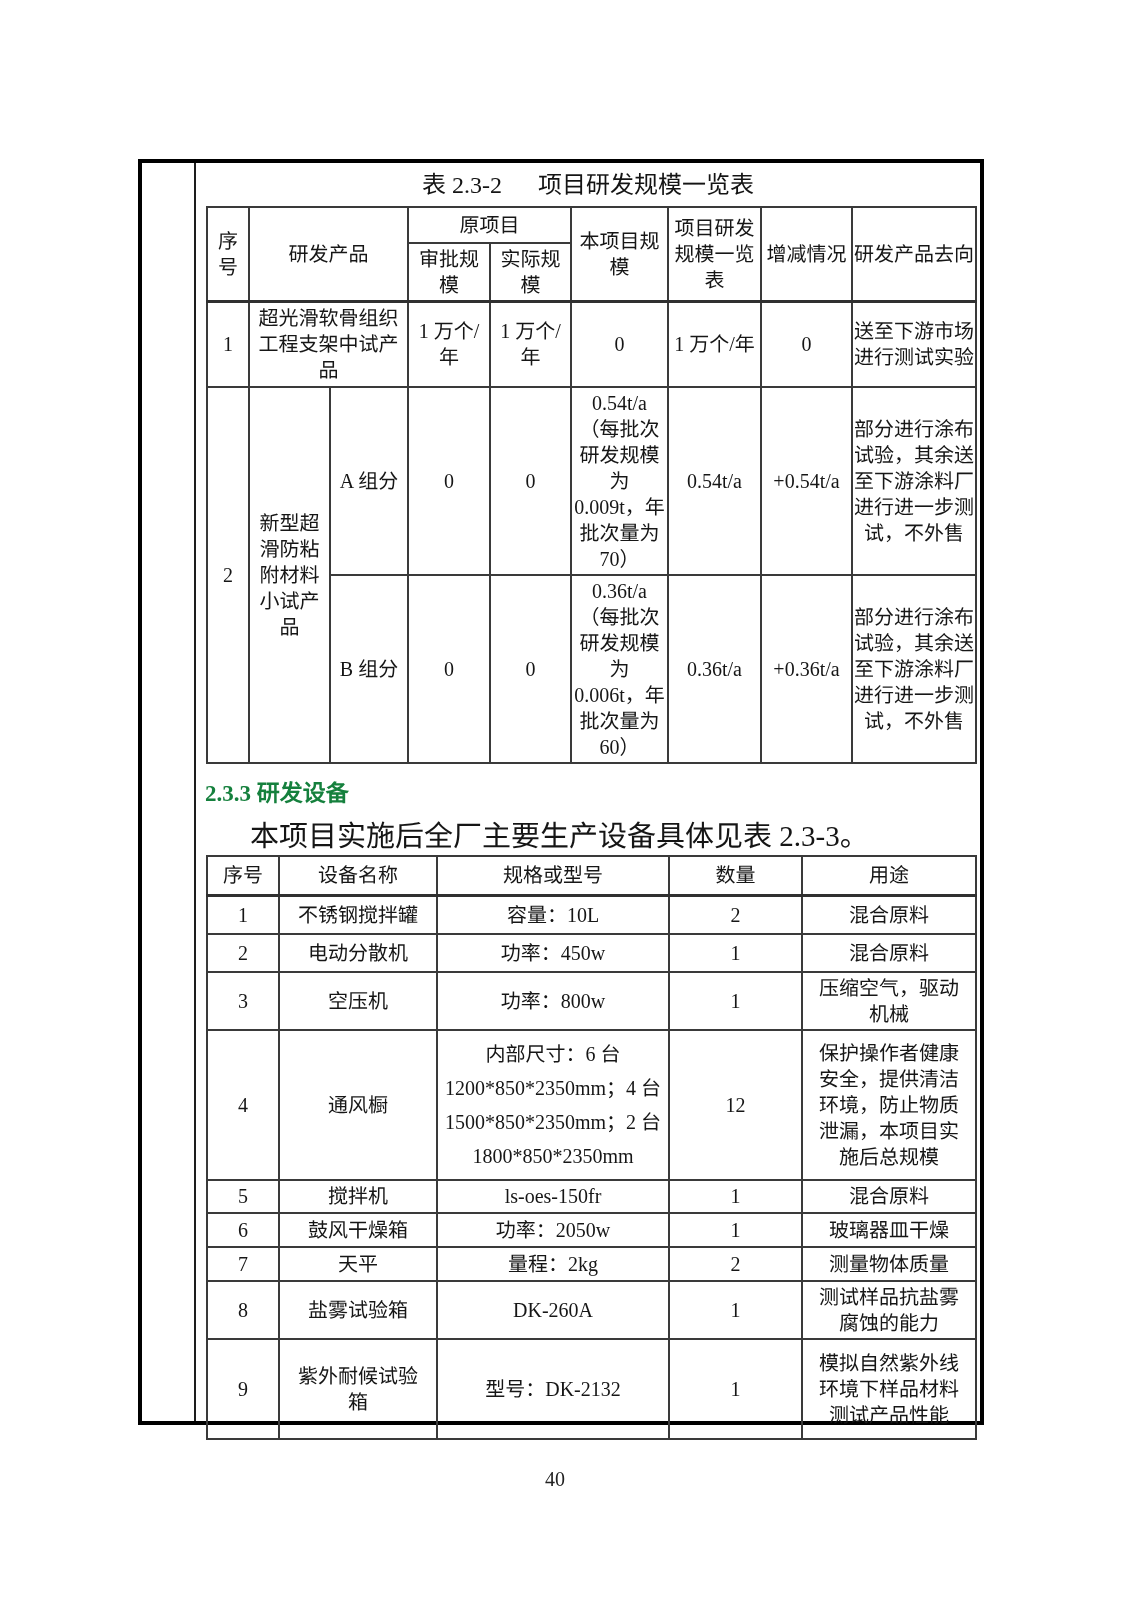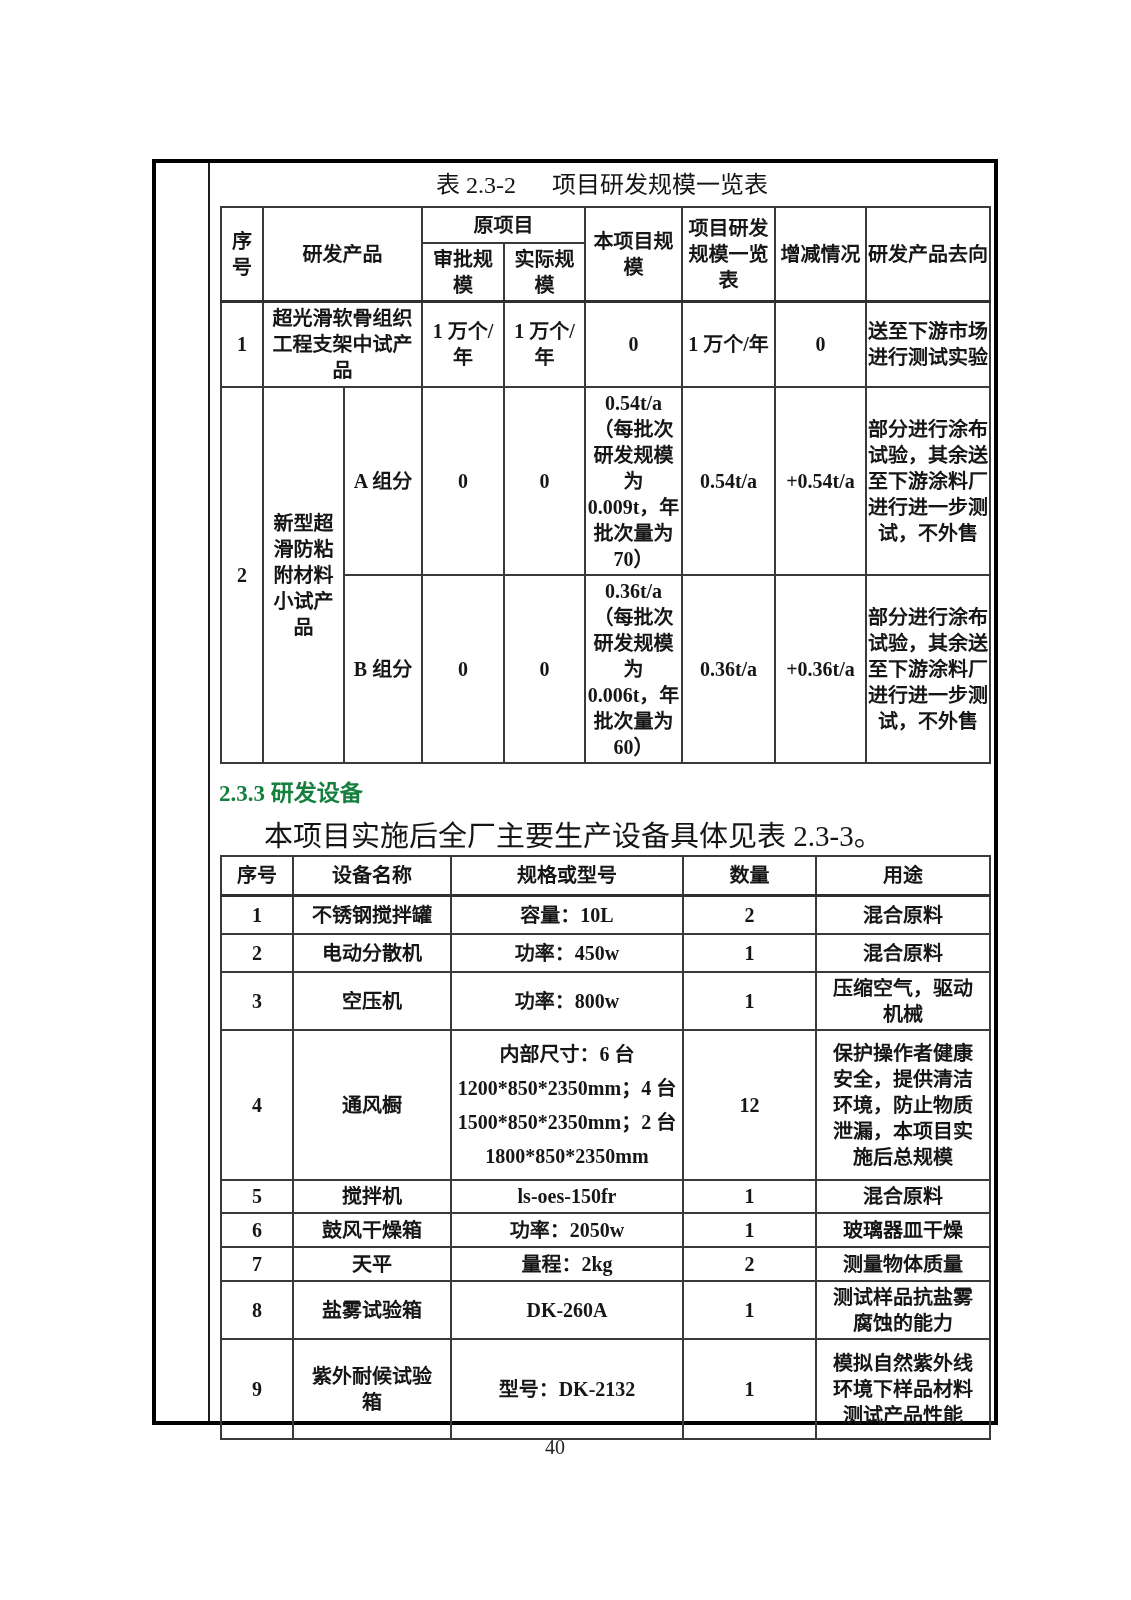--- a/index.html
+++ b/index.html
@@ -4,21 +4,21 @@
 <style>
   html, body { margin: 0; padding: 0; background: #ffffff; }
   body {
     width: 1131px; height: 1600px; position: relative;
     font-family: "Liberation Serif", "DejaVu Serif", serif;
     color: #151515;
   }
 
   
   .frame {
-    position: absolute; left: 152px; top: 159px;
+    position: absolute; left: 138px; top: 159px;
     width: 846px; height: 1266px;
     border: 4px solid #000;
     box-sizing: border-box;
   }
   .divider {
     position: absolute; left: 52px; top: 0; bottom: 0;
     width: 2px; background: #1d1d1d;
   }
   .content {
     position: absolute; left: 54px; top: 0; right: 0; bottom: 0;
@@ -27,21 +27,20 @@
   
   .tbl-title { text-align: center; font-size: 24px; line-height: 30px; color: #141414; }
   .tbl-title .num { margin-right: 36px; }
   #t1-title { margin-top: 7px; }
   #t2-title { margin-top: 15px; }
 
   
   table.t {
     border-collapse: collapse; table-layout: fixed;
     margin-left: 10px;
-    font-weight: bold;
   }
   table.t td {
     border: 2px solid #3a3a3a;
     text-align: center; vertical-align: middle;
     font-size: 20px; line-height: 26px; color: #161616;
     overflow-wrap: break-word;
   }
   .t1 { margin-top: 6px; width: 769px; }
   .t1 td { padding: 2px 1px; }
   .t1 tr.hr1 { height: 36px; }
@@ -57,21 +56,21 @@
   .t2 td.spec { white-space: pre-line; line-height: 34px; padding: 6px 2px; }
 
   
   .sec-heading {
     margin: 14px 0 0 9px;
     font-size: 23px; font-weight: bold; line-height: 32px; color: #15803d;
   }
   .para { margin: 10px 0 0 54px; font-size: 29px; line-height: 32px; }
 
   .page-num {
-    position: absolute; top: 1436px; left: 0; width: 1110px;
+    position: absolute; top: 1468px; left: 0; width: 1110px;
     text-align: center; font-size: 20px; color: #222;
   }
 </style>
 </head>
 <body>
 
 <div class="frame">
   <div class="divider"></div>
   <div class="content">
 

